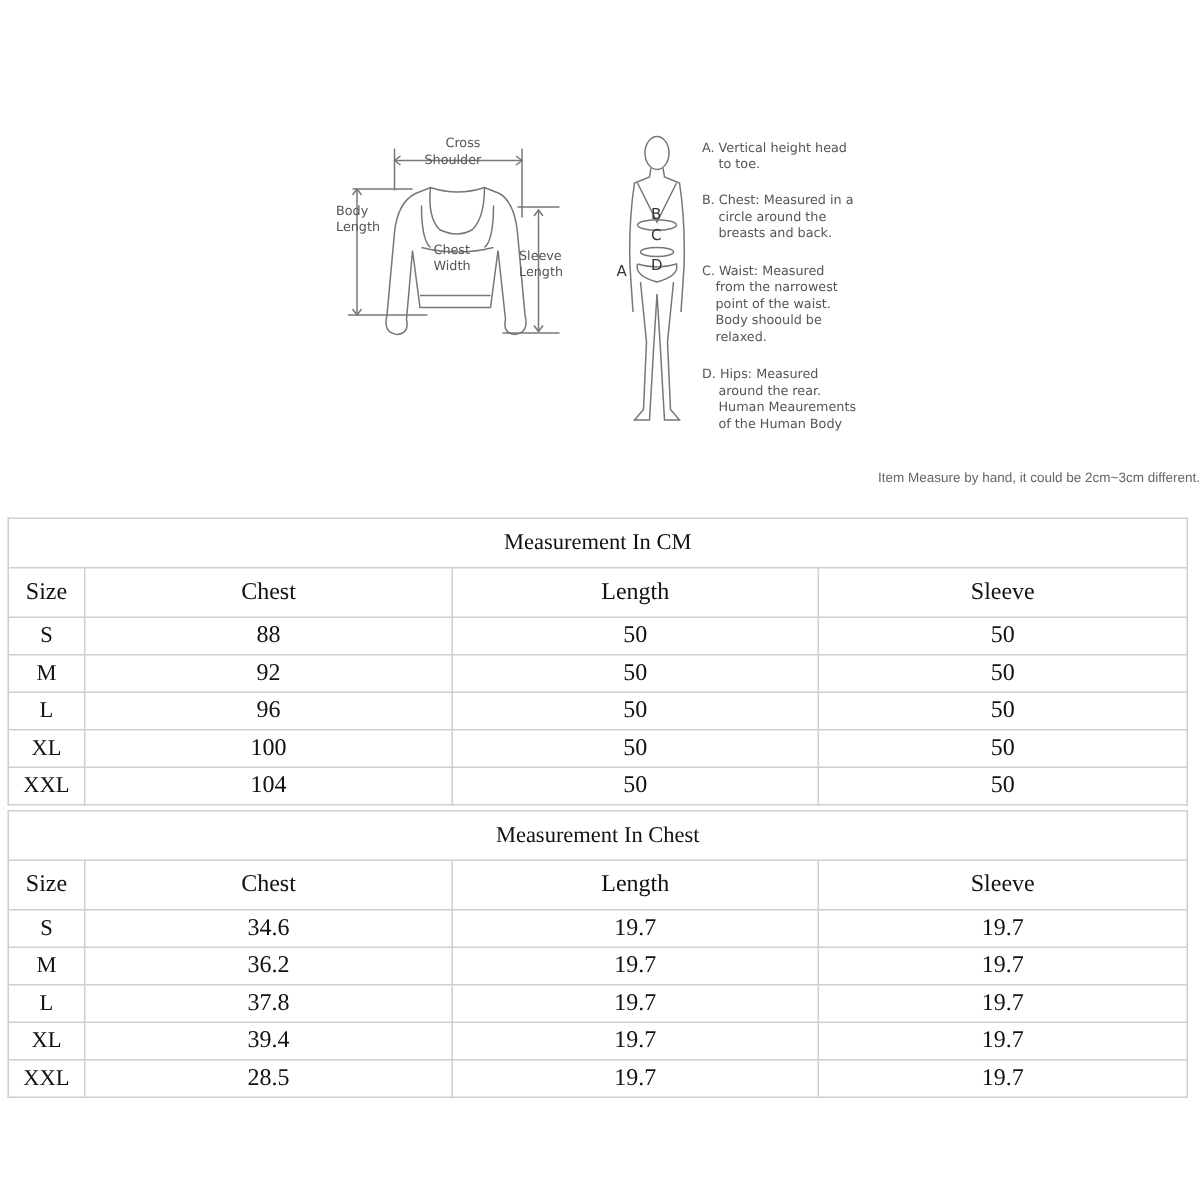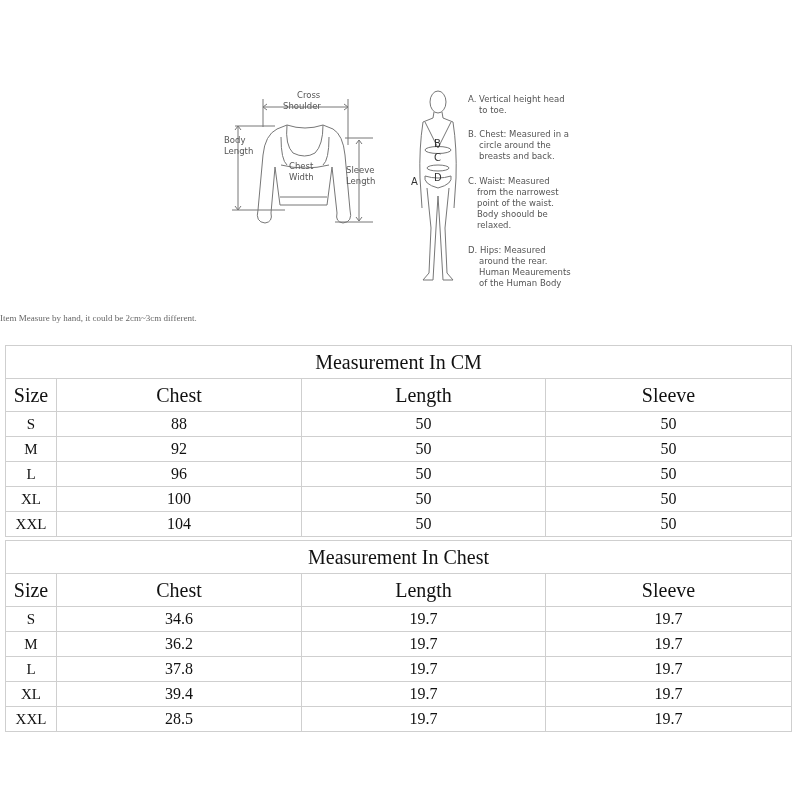--- a/index.html
+++ b/index.html
@@ -1,23 +1,23 @@
 <!DOCTYPE html>
 <html><head>
 <meta charset="utf-8">
 <style>
   html, body { margin:0; padding:0; background:#ffffff; }
   body { width:800px; height:800px; position:relative; overflow:hidden; font-family:"Liberation Serif", serif; color:#111; }
   .figure { position:absolute; left:0; top:0; width:800px; height:340px; }
   .fig-text { position:absolute; font-family:"DejaVu Sans", sans-serif; font-size:8.5px; color:#555; line-height:11px; }
-  .note { position:absolute; left:0; width:800px; top:313px; text-align:left; font-family:Liberation Serif, serif; font-size:9px; color:#666; }
+  .note { position:absolute; left:0; width:800px; top:313px; text-align:right; font-family:Liberation Sans, sans-serif; font-size:9px; color:#666; }
   table.size-table { position:absolute; left:5px; width:786px; border-collapse:collapse; table-layout:fixed; }
   table.size-table td { border:1px solid #cfcfcf; text-align:center; padding:0; }
-  table.size-table td.title { height:32px; font-size:20px; }
-  table.size-table tr.head td { height:32px; font-size:20px; }
+  table.size-table td.title { height:32px; font-size:15px; }
+  table.size-table tr.head td { height:32px; font-size:16px; }
   table.size-table tr.row td { height:24px; font-size:16px; }
   table.size-table tr.row td.size { font-size:15px; }
   #cm-table { top:345px; }
   #inch-table { top:540px; }
 </style>
 </head>
 <body>
 
 <div class="figure">
 

